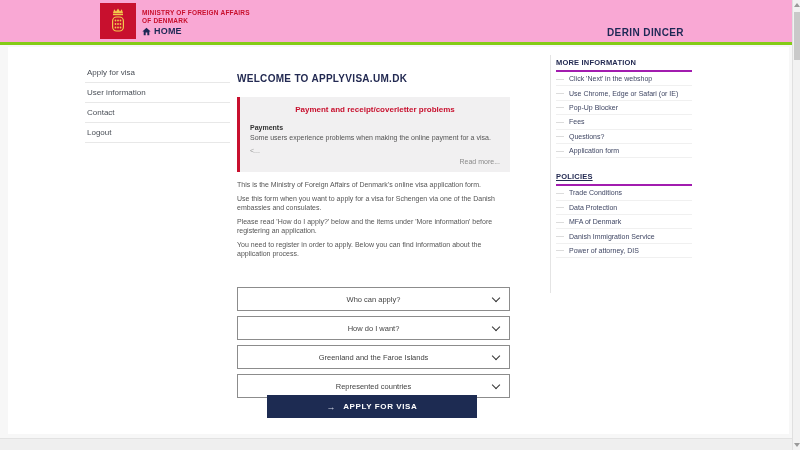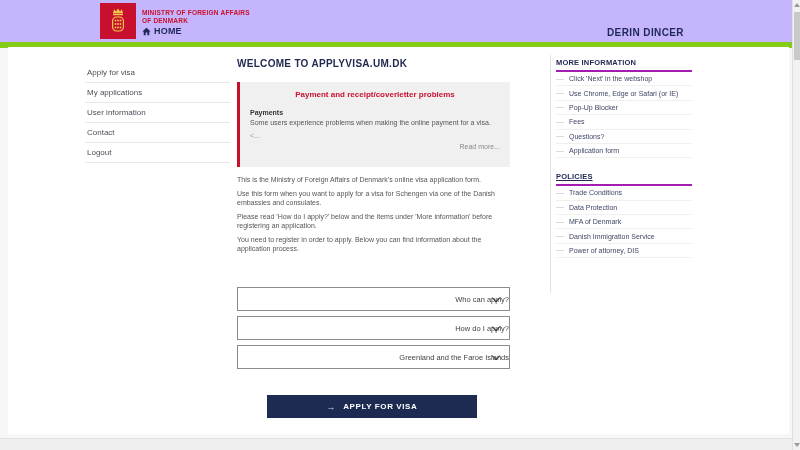--- a/index.html
+++ b/index.html
@@ -3,44 +3,44 @@
 <meta charset="utf-8">
 <style>
   html,body{margin:0;padding:0;background:#ffffff;}
   .screen{
     position:relative;width:800px;height:450px;overflow:hidden;
     background:#f7f7f7;
     font-family:"Liberation Sans","DejaVu Sans",sans-serif;
     -webkit-font-smoothing:antialiased;
   }
   
-  .header{position:absolute;left:0;top:0;width:792px;height:42px;background:#c4b5fd;border-bottom:6px solid #84cc16;}
+  .header{position:absolute;left:0;top:0;width:792px;height:42px;background:#f9a8d4;border-bottom:3px solid #84cc16;}
   .logo{position:absolute;left:100px;top:3px;width:36px;height:36px;cursor:pointer;}
   .ministry{position:absolute;left:142px;top:9px;color:#c8102e;font-size:6.5px;font-weight:bold;line-height:8px;letter-spacing:.2px;}
   .home{position:absolute;left:142px;top:26px;color:#1d2855;font-size:9px;font-weight:bold;display:flex;align-items:center;gap:3px;cursor:pointer;letter-spacing:.2px;}
   .username{position:absolute;right:108px;top:27px;color:#1d2855;font-size:10px;font-weight:bold;letter-spacing:.4px;cursor:pointer;}
   
   .content{position:absolute;left:8px;top:47px;width:781px;height:387px;background:#fff;}
   
   .leftnav{position:absolute;left:85px;top:63px;width:145px;}
   .leftnav .item{height:19px;line-height:19px;font-size:8px;color:#4a4f57;border-bottom:1px solid #e8e8e8;cursor:pointer;padding-left:2px;}
   
   .main{position:absolute;left:237px;top:55px;width:273px;}
-  .page-title{font-size:10px;font-weight:bold;color:#232a52;letter-spacing:.3px;margin:3px 0 13px 0;}
-  .alert{position:relative;background:#f1f0f1;border-left:3px solid #c8102e;padding:8px 10px 17px 10px;margin-bottom:8px;}
+  .page-title{font-size:10px;font-weight:bold;color:#232a52;letter-spacing:.3px;margin:18px 0 13px 0;}
+  .alert{position:relative;background:#f1f0f1;border-left:3px solid #c8102e;padding:8px 10px 7px 10px;margin-bottom:8px;}
   .alert-title{text-align:center;color:#c8102e;font-weight:bold;font-size:8px;}
   .alert-sub{font-size:7px;font-weight:bold;color:#333;margin-top:10px;}
   .alert-body{font-size:7px;color:#555;line-height:9px;margin-top:2px;}
   .alert-body.center{text-align:center;margin-top:4px;}
   .alert-extra{font-size:7px;color:#999;margin-top:5px;}
   .read-more{text-align:right;font-size:7px;color:#8a8a8a;margin-top:4px;cursor:pointer;}
   .para{font-size:7px;color:#555;line-height:9px;margin:0 0 5px 0;}
   
   .accordions{position:absolute;left:237px;top:287px;width:273px;}
-  .acc{height:22px;border:1px solid #8c8c8c;background:#fff;display:flex;align-items:center;justify-content:flex-end;position:relative;margin-bottom:5px;font-size:7.5px;color:#444;cursor:pointer;}
+  .acc{height:22px;border:1px solid #8c8c8c;background:#fff;display:flex;align-items:center;justify-content:center;position:relative;margin-bottom:5px;font-size:7.5px;color:#444;cursor:pointer;}
   .chev{position:absolute;right:10px;top:7px;width:5px;height:5px;border-right:1.5px solid #333;border-bottom:1.5px solid #333;transform:rotate(45deg);}
   
   .apply{position:absolute;left:267px;top:395px;width:210px;height:23px;background:#1d2b52;color:#fff;border:none;font-family:inherit;font-size:8px;font-weight:bold;letter-spacing:.6px;display:flex;align-items:center;justify-content:center;gap:7px;cursor:pointer;}
   .apply .arrow{font-weight:normal;font-size:9px;color:#cfd4e2;}
   
   .vdiv{position:absolute;left:550px;top:55px;width:1px;height:238px;background:#e4e4e4;}
   .rightnav{position:absolute;left:556px;top:55px;width:136px;}
   .rs-header{font-size:7.5px;font-weight:bold;color:#232a52;letter-spacing:.2px;padding:3px 0;border-bottom:2px solid #a21caf;}
   .rs-header.spaced{margin-top:11px;text-decoration:underline;}
   .rs-item{position:relative;font-size:7px;color:#3f4663;padding:3.2px 0 3.2px 13px;border-bottom:1px solid #f0f0f0;cursor:pointer;}
@@ -88,21 +88,20 @@
       </svg>
       <span>HOME</span>
     </div>
     <div class="username">DERIN DINCER</div>
   </div>
 
   <div class="content"></div>
 
   <nav class="leftnav">
     <div class="item">Apply for visa</div>
-    <div class="item">My applications</div>
     <div class="item">User information</div>
     <div class="item">Contact</div>
     <div class="item">Logout</div>
   </nav>
 
   <main class="main">
     <h1 class="page-title">WELCOME TO APPLYVISA.UM.DK</h1>
 
     <div class="alert">
       <div class="alert-title">Payment and receipt/coverletter problems</div>
@@ -118,25 +117,29 @@
     <p class="para">Please read 'How do I apply?' below and the items under 'More information' before registering an application.</p>
     <p class="para">You need to register in order to apply. Below you can find information about the application process.</p>
   </main>
 
   <div class="accordions">
     <div class="acc">
       <span>Who can apply?</span>
       <span class="chev"></span>
     </div>
     <div class="acc">
-      <span>How do I apply?</span>
+      <span>How do I want?</span>
       <span class="chev"></span>
     </div>
     <div class="acc">
       <span>Greenland and the Faroe Islands</span>
+      <span class="chev"></span>
+    </div>
+    <div class="acc">
+      <span>Represented countries</span>
       <span class="chev"></span>
     </div>
   </div>
 
   <button class="apply">
     <span class="arrow">→</span>
     <span>APPLY FOR VISA</span>
   </button>
 
   <div class="vdiv"></div>

